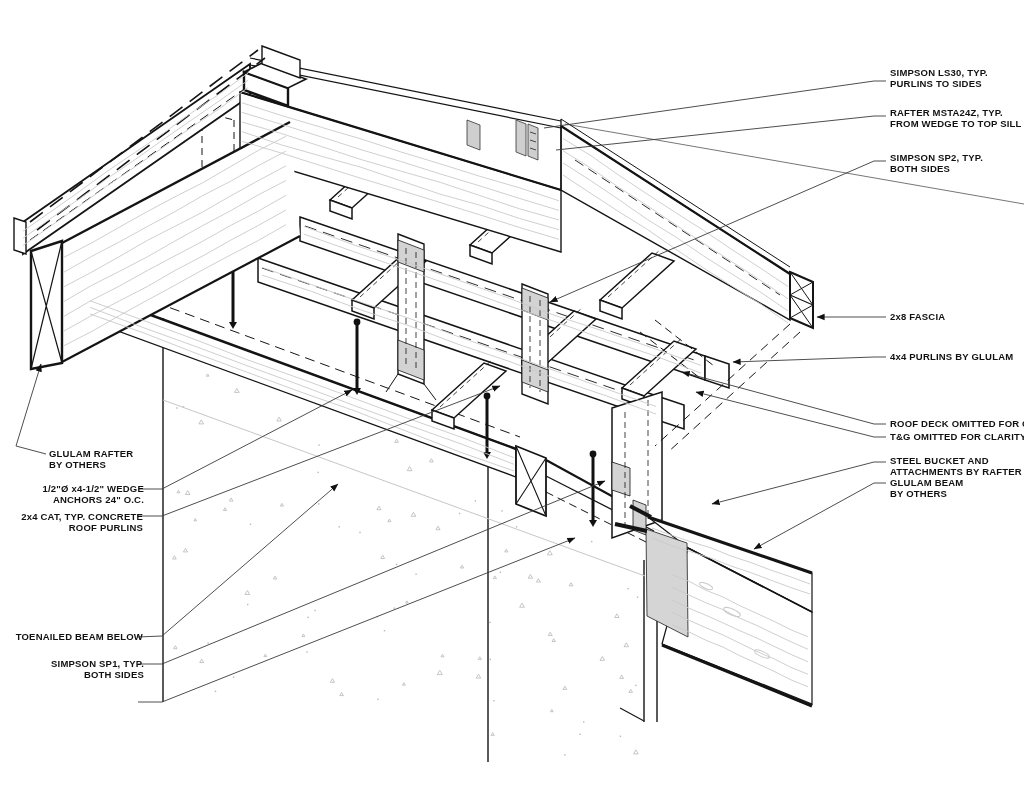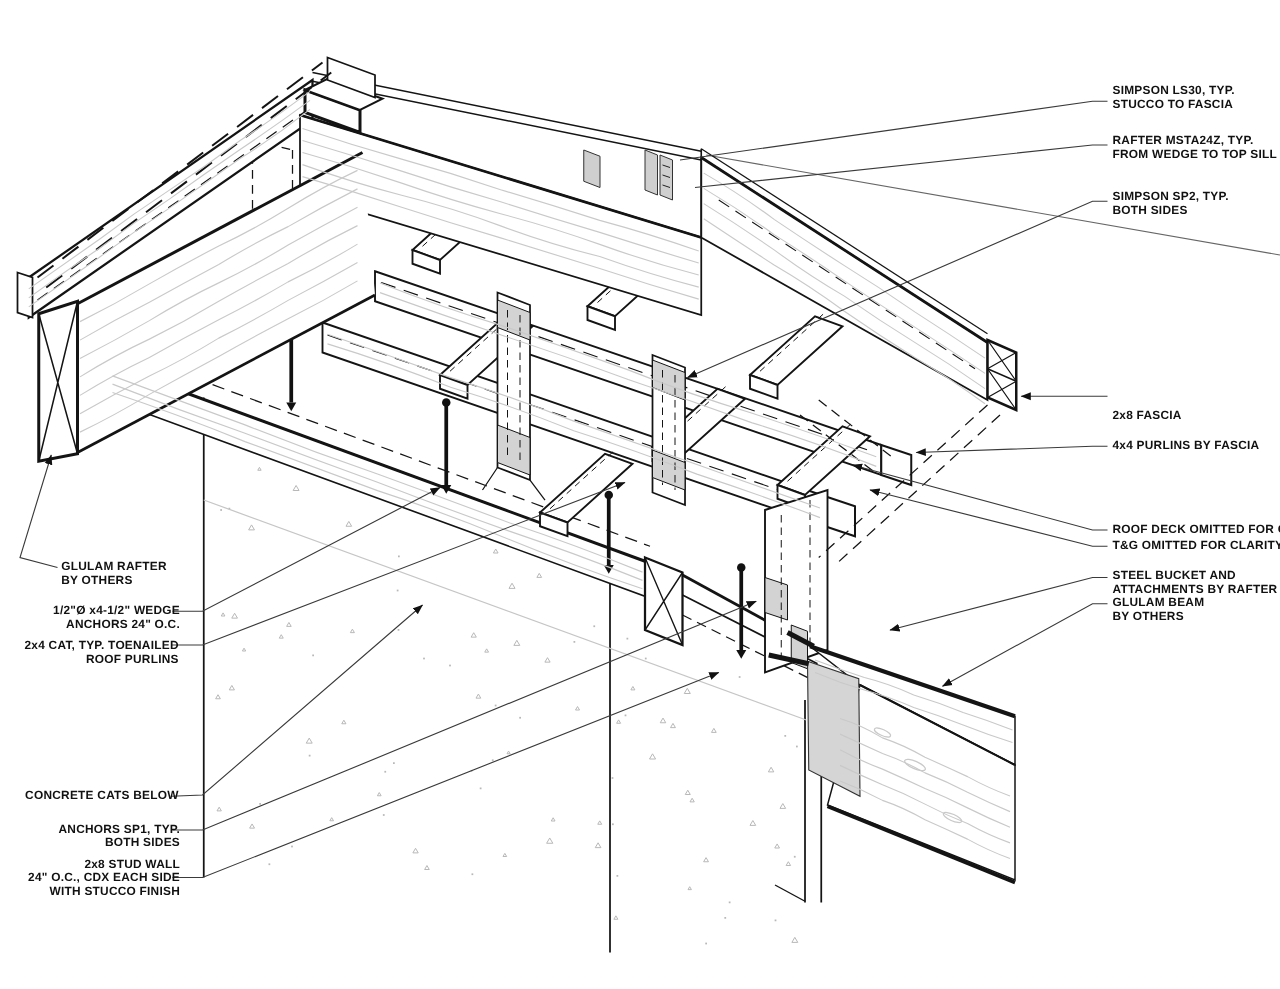--- a/index.html
+++ b/index.html
@@ -340,35 +340,35 @@
     <path d="M138,489 L162,489 L352,390" marker-end="url(#arr)"></path>
     <path d="M137,516 L162,516 L500,386" marker-end="url(#arr)"></path>
     <path d="M137,637 L162,636 L338,484" marker-end="url(#arr)"></path>
     <path d="M138,664 L162,664 L605,481" marker-end="url(#arr)"></path>
     <path d="M138,702 L162,702 L575,538" marker-end="url(#arr)"></path>
   </g>
 </svg>
 
 <div class="lbl" style="left:890px;top:67px">
   <span>SIMPSON LS30, TYP.</span>
-  <span>STUCCO TO FASCIA</span>
+  <span>PURLINS TO SIDES</span>
 </div>
 <div class="lbl" style="left:890px;top:107px">
   <span>RAFTER MSTA24Z, TYP.</span>
   <span>FROM WEDGE TO TOP SILL</span>
 </div>
 <div class="lbl" style="left:890px;top:152px">
   <span>SIMPSON SP2, TYP.</span>
   <span>BOTH SIDES</span>
 </div>
-<div class="lbl" style="left:890px;top:327px">
+<div class="lbl" style="left:890px;top:311px">
   <span>2x8 FASCIA</span>
 </div>
 <div class="lbl" style="left:890px;top:351px">
-  <span>4x4 PURLINS BY FASCIA</span>
+  <span>4x4 PURLINS BY GLULAM</span>
 </div>
 <div class="lbl" style="left:890px;top:418px">
   <span>ROOF DECK OMITTED FOR CLARITY</span>
 </div>
 <div class="lbl" style="left:890px;top:431px">
   <span>T&amp;G OMITTED FOR CLARITY</span>
 </div>
 <div class="lbl" style="left:890px;top:455px">
   <span>STEEL BUCKET AND</span>
   <span>ATTACHMENTS BY RAFTER</span>
@@ -380,29 +380,24 @@
 
 <div class="lbl" style="left:49px;top:448px">
   <span>GLULAM RAFTER</span>
   <span>BY OTHERS</span>
 </div>
 <div class="lbl rt" style="right:890px;top:483px">
   <span>1/2"Ø x4-1/2" WEDGE</span>
   <span>ANCHORS 24" O.C.</span>
 </div>
 <div class="lbl rt" style="right:891px;top:511px">
-  <span>2x4 CAT, TYP.  TOENAILED</span>
+  <span>2x4 CAT, TYP.  CONCRETE</span>
   <span>ROOF PURLINS</span>
 </div>
 <div class="lbl rt" style="right:891px;top:631px">
-  <span>CONCRETE CATS BELOW</span>
+  <span>TOENAILED BEAM BELOW</span>
 </div>
 <div class="lbl rt" style="right:890px;top:658px">
-  <span>ANCHORS SP1, TYP.</span>
+  <span>SIMPSON SP1, TYP.</span>
   <span>BOTH SIDES</span>
 </div>
-<div class="lbl rt" style="right:890px;top:686px">
-  <span>2x8 STUD WALL</span>
-  <span>24" O.C., CDX EACH SIDE</span>
-  <span>WITH STUCCO FINISH</span>
-</div>
 
 </div>
 
 </body></html>

